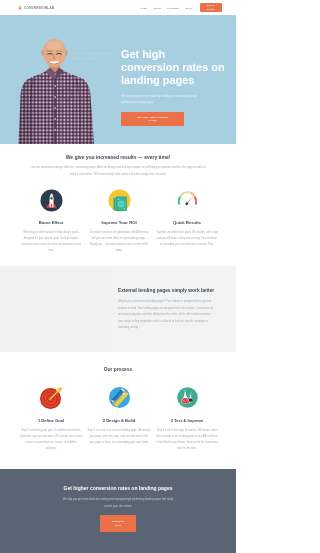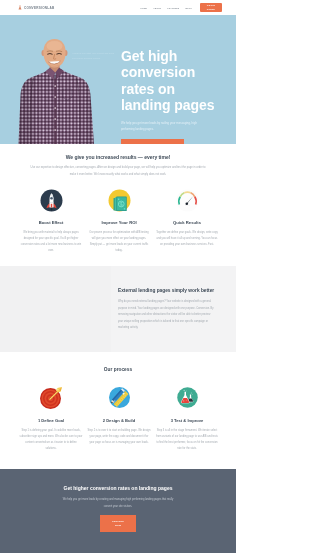--- a/index.html
+++ b/index.html
@@ -17,21 +17,21 @@
   .nav { position:absolute; right:14px; top:0; height:15px; display:flex; align-items:center; gap:6px; }
   .nav a.ln { font-size:2.15px; color:#8a9199; text-decoration:none; letter-spacing:.1px; font-weight:600; }
   .nav .btn { background:#ec7149; color:#fff; width:22px; height:9px; border-radius:1px;
               font-size:2.3px; line-height:1.35; display:flex; flex-direction:column;
               align-items:center; justify-content:center; text-decoration:none; font-weight:700;
               letter-spacing:.1px; margin-left:2px;}
 
   
   .hero { position:absolute; left:0; top:15px; width:236px; height:129px; background:#a7cfe0; overflow:hidden; }
   .hero-copy { position:absolute; left:121px; top:33px; width:104px; }
-  .hero-copy h1 { font-size:14px; color:#fff; font-weight:700; line-height:1.17; letter-spacing:-.05px; }
+  .hero-copy h1 { font-size:11px; color:#fff; font-weight:700; line-height:1.17; letter-spacing:-.05px; }
   .hero-copy p { font-size:2.85px; color:#e3f0f7; line-height:2.4; margin-top:6px; font-weight:400; width:87px; }
   .hero-btn { margin-top:6px; display:flex; flex-direction:column; align-items:center; justify-content:center;
               background:#ec7149; color:#fff; font-size:2.3px; width:63px; height:14px;
               text-decoration:none; font-weight:700; line-height:1.5; letter-spacing:.1px; }
   .person { position:absolute; left:9px; top:11px; width:96px; height:118px; }
   .hero-badge { position:absolute; left:72px; top:36px; width:48px; font-size:2.35px; color:#bfddea;
                 line-height:2.1; z-index:5; }
 
   
   .sec { position:absolute; left:0; top:154px; width:236px; text-align:center; }

